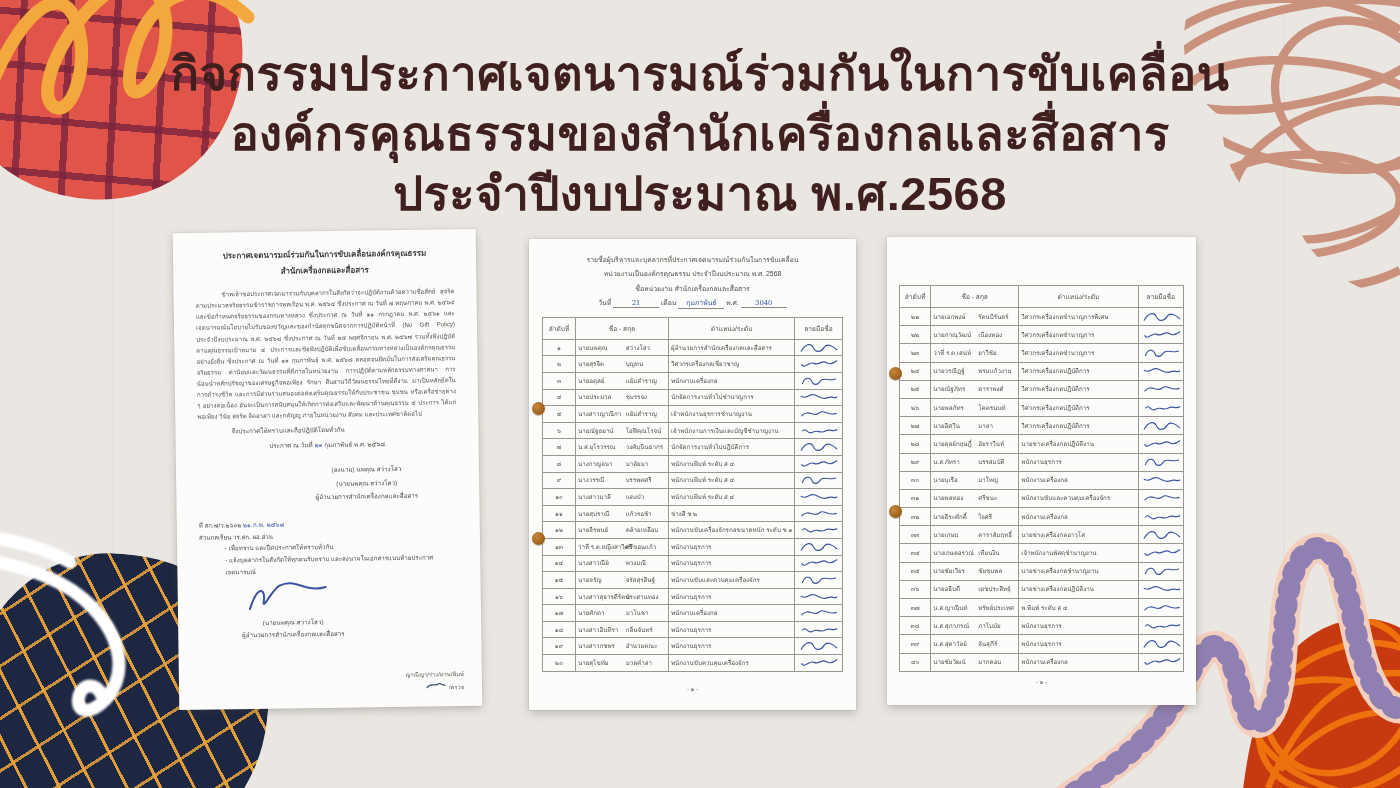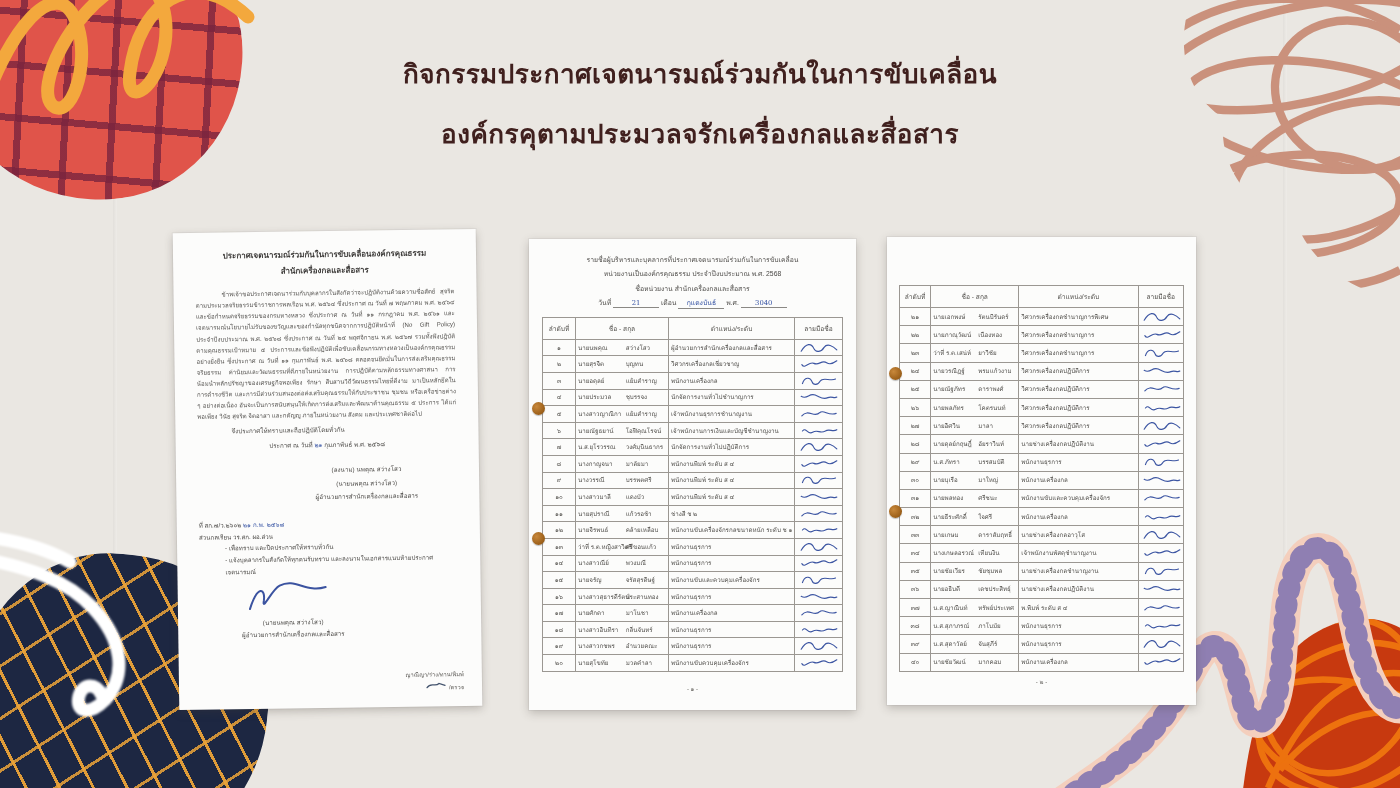--- a/index.html
+++ b/index.html
@@ -72,21 +72,21 @@
   td.c-sig{text-align:center;}
   td.c-sig svg{vertical-align:middle;}
   .page-no{position:absolute; left:0; right:0; text-align:center; font-size:6px; color:#6a6864;}
   .doc2 .page-no{bottom:16px;} .doc3 .page-no{bottom:18px;}
   .hole-dot{position:absolute; width:13px; height:13px; border-radius:50%;
     background:radial-gradient(circle at 35% 35%, #c8883b, #9a5e18 70%, #7d4a10);
     box-shadow:0 1px 1px rgba(0,0,0,.25);}
   
   .main-title{
     position:absolute; left:0; right:0; top:44px; z-index:2;
-    text-align:center; font-weight:bold; font-size:26px; line-height:60px;
+    text-align:center; font-weight:bold; font-size:47px; line-height:60px;
     color:#40201e; letter-spacing:.5px;
   }
 </style>
 </head>
 <body>
 
 <div class="slide">
 
   <div class="crease crease-l"></div>
   <div class="crease crease-r"></div>
@@ -144,21 +144,22 @@
       </g>
       <g fill="none" stroke-linecap="round">
         <path d="M30 335 C 80 300, 108 285, 140 240 C 158 214, 168 180, 184 178 C 200 176, 206 208, 214 238 C 220 260, 234 262, 244 236 C 256 204, 250 140, 264 104 C 274 76, 298 70, 310 100 C 324 138, 326 190, 346 222 C 358 240, 368 244, 382 238" stroke="#f4cfbd" stroke-width="30"></path>
         <path d="M30 335 C 80 300, 108 285, 140 240 C 158 214, 168 180, 184 178 C 200 176, 206 208, 214 238 C 220 260, 234 262, 244 236 C 256 204, 250 140, 264 104 C 274 76, 298 70, 310 100 C 324 138, 326 190, 346 222 C 358 240, 368 244, 382 238" stroke="#8476b0" stroke-width="22" stroke-dasharray="3.5 13.5" opacity="0.9"></path>
       </g>
     </svg>
   </div>
 
   <div class="main-title">
     <div>กิจกรรมประกาศเจตนารมณ์ร่วมกันในการขับเคลื่อน</div>
-    <div>องค์กรคุตามประมวลจรักเครื่องกลและสื่อสาร</div>
+    <div>องค์กรคุณธรรมของสำนักเครื่องกลและสื่อสาร</div>
+    <div>ประจำปีงบประมาณ พ.ศ.2568</div>
   </div>
 
   <div class="doc doc1">
     <div class="d1-h">
       <div>ประกาศเจตนารมณ์ร่วมกันในการขับเคลื่อนองค์กรคุณธรรม</div>
       <div>สำนักเครื่องกลและสื่อสาร</div>
     </div>
     <div class="d1-body">ข้าพเจ้าขอประกาศเจตนาร่วมกับบุคลากรในสังกัดว่าจะปฏิบัติงานด้วยความซื่อสัตย์ สุจริต ตามประมวลจริยธรรมข้าราชการพลเรือน พ.ศ. ๒๕๖๔ ซึ่งประกาศ ณ วันที่ ๗ พฤษภาคม พ.ศ. ๒๕๖๔ และข้อกำหนดจริยธรรมของกรมทางหลวง ซึ่งประกาศ ณ วันที่ ๑๑ กรกฎาคม พ.ศ. ๒๕๖๑ และเจตนารมณ์นโยบายไม่รับของขวัญและของกำนัลทุกชนิดจากการปฏิบัติหน้าที่ (No Gift Policy) ประจำปีงบประมาณ พ.ศ. ๒๕๖๘ ซึ่งประกาศ ณ วันที่ ๒๕ พฤศจิกายน พ.ศ. ๒๕๖๗ รวมทั้งพึงปฏิบัติตามคุณธรรมเป้าหมาย ๕ ประการและข้อพึงปฏิบัติเพื่อขับเคลื่อนกรมทางหลวงเป็นองค์กรคุณธรรมอย่างยั่งยืน ซึ่งประกาศ ณ วันที่ ๑๑ กุมภาพันธ์ พ.ศ. ๒๕๖๘ ตลอดจนยึดมั่นในการส่งเสริมคุณธรรม จริยธรรม ค่านิยมและวัฒนธรรมที่ดีภายในหน่วยงาน การปฏิบัติตามหลักธรรมทางศาสนา การน้อมนำหลักปรัชญาของเศรษฐกิจพอเพียง รักษา สืบสานวิถีวัฒนธรรมไทยที่ดีงาม มาเป็นหลักยึดในการดำรงชีวิต และการมีส่วนร่วมสนองต่อส่งเสริมคุณธรรมให้กับประชาชน ชุมชน หรือเครือข่ายต่าง ๆ อย่างต่อเนื่อง อันจะเป็นการสนับสนุนให้เกิดการส่งเสริมและพัฒนาด้านคุณธรรม ๕ ประการ ได้แก่ พอเพียง วินัย สุจริต จิตอาสา และกตัญญู ภายในหน่วยงาน สังคม และประเทศชาติต่อไป</div>
     <div class="d1-closing">จึงประกาศให้ทราบและถือปฏิบัติโดยทั่วกัน</div>
     <div class="d1-date">
@@ -203,21 +204,21 @@
   <div class="doc doc2">
     <div class="d2-head">
       <div>รายชื่อผู้บริหารและบุคลากรที่ประกาศเจตนารมณ์ร่วมกันในการขับเคลื่อน</div>
       <div>หน่วยงานเป็นองค์กรคุณธรรม ประจำปีงบประมาณ พ.ศ. 2568</div>
       <div>ชื่อหน่วยงาน  สำนักเครื่องกลและสื่อสาร</div>
     </div>
     <div class="d2-date">
       <span>วันที่</span>
       <span class="blank hand">21</span>
       <span>เดือน</span>
-      <span class="blank hand">กุแดงบันธ์</span>
+      <span class="blank hand">กุมภาพันธ์</span>
       <span>พ.ศ.</span>
       <span class="blank hand">3040</span>
     </div>
     <table class="sign-table">
       <colgroup>
           <col style="width:11%">
           <col style="width:31%">
           <col style="width:42%">
           <col style="width:16%">
         </colgroup>

